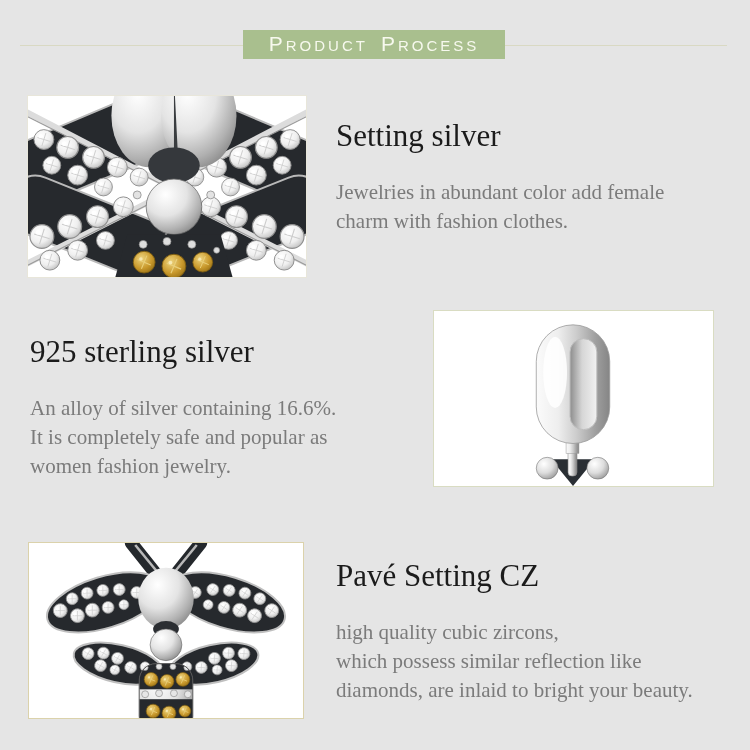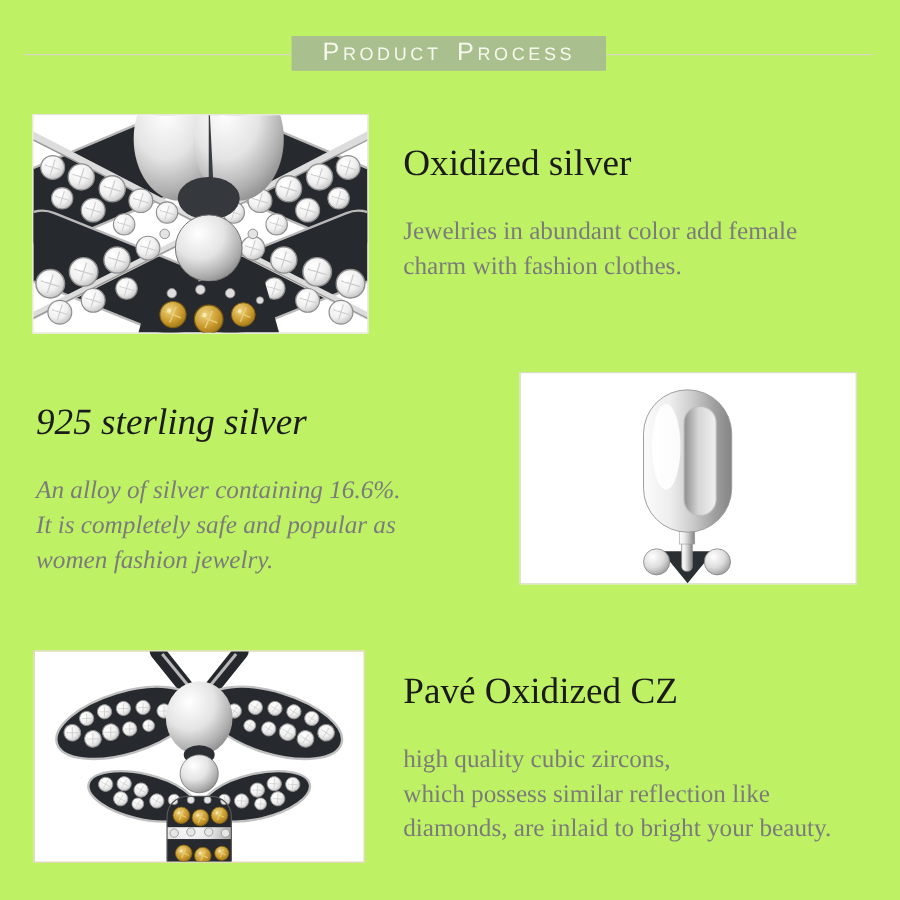--- a/index.html
+++ b/index.html
@@ -1,17 +1,17 @@
 <!DOCTYPE html>
 <html><head>
 <meta charset="utf-8">
 <style>
   html,body { margin:0; padding:0; background:#ffffff; }
   .page {
-    position:relative; width:750px; height:750px; background:#bef264;
+    position:relative; width:750px; height:750px; background:#e5e5e5;
     font-family:"Liberation Serif", serif; overflow:hidden;
   }
 
   
   .banner {
     position:absolute; left:243px; top:30px; width:262px; height:29px;
     background:#a9bf8e; color:#f7f9ee;
     font-family:"Liberation Sans", sans-serif;
     display:flex; align-items:center; justify-content:center; gap:13px;
   }
@@ -23,21 +23,21 @@
 
   
   .txt h2 {
     margin:0; font-weight:normal; font-size:31px; line-height:36px; color:#1b1b1b;
   }
   .txt p {
     margin:24px 0 0; font-size:21px; line-height:29px; color:#7b7b7b;
     white-space:pre-line;
   }
   .txt-1 { position:absolute; left:336px; top:118px; width:402px; }
-  .txt-2 { position:absolute; left:30px;  top:334px; width:402px;font-style:italic; }
+  .txt-2 { position:absolute; left:30px;  top:334px; width:402px; }
   .txt-3 { position:absolute; left:336px; top:558px; width:410px; }
 
   
   figure { margin:0; padding:0; }
   .photo { position:absolute; box-sizing:border-box; background:#ffffff; }
   .photo svg { display:block; width:100%; height:100%; }
   .photo-1 { left:27px;  top:95px;  width:280px; height:183px; border:1px solid #e8e6da; }
   .photo-2 { left:433px; top:310px; width:281px; height:177px; border:1px solid #d9dcc2; }
   .photo-3 { left:28px;  top:542px; width:276px; height:177px; border:1px solid #dbd2ab; }
 </style>
@@ -157,21 +157,21 @@
           <circle cx="140" cy="147" r="4"></circle>
         <circle cx="165" cy="150" r="4"></circle>
           <circle cx="190" cy="156" r="3"></circle>
       </g>
       <use href="#goldStA" transform="translate(117,168) scale(11)"></use>
       <use href="#goldStA" transform="translate(147,172) scale(12)"></use>
       <use href="#goldStA" transform="translate(176,168) scale(10)"></use>
     </svg>
   </figure>
   <div class="txt txt-1">
-    <h2>Oxidized silver</h2>
+    <h2>Setting silver</h2>
     <p>Jewelries in abundant color add female
 charm with fashion clothes.</p>
   </div>
 
   <div class="txt txt-2">
     <h2>925 sterling silver</h2>
     <p>An alloy of silver containing 16.6%.
 It is completely safe and popular as
 women fashion jewelry.</p>
   </div>
@@ -318,19 +318,19 @@
         <use href="#goldStB" transform="translate(139,140) scale(7)"></use>
         <use href="#goldStB" transform="translate(155,138) scale(7)"></use>
         <use href="#goldStB" transform="translate(125,170) scale(7)"></use>
         <use href="#goldStB" transform="translate(141,172) scale(7)"></use>
         <use href="#goldStB" transform="translate(157,170) scale(6)"></use>
       </g>
       <rect x="111" y="122" width="54" height="70" rx="17" fill="none" stroke="#555555" stroke-width="1"></rect>
     </svg>
   </figure>
   <div class="txt txt-3">
-    <h2>Pavé Oxidized CZ</h2>
+    <h2>Pavé Setting CZ</h2>
     <p>high quality cubic zircons,
 which possess similar reflection like
 diamonds, are inlaid to bright your beauty.</p>
   </div>
 
 </div>
 
 </body></html>

